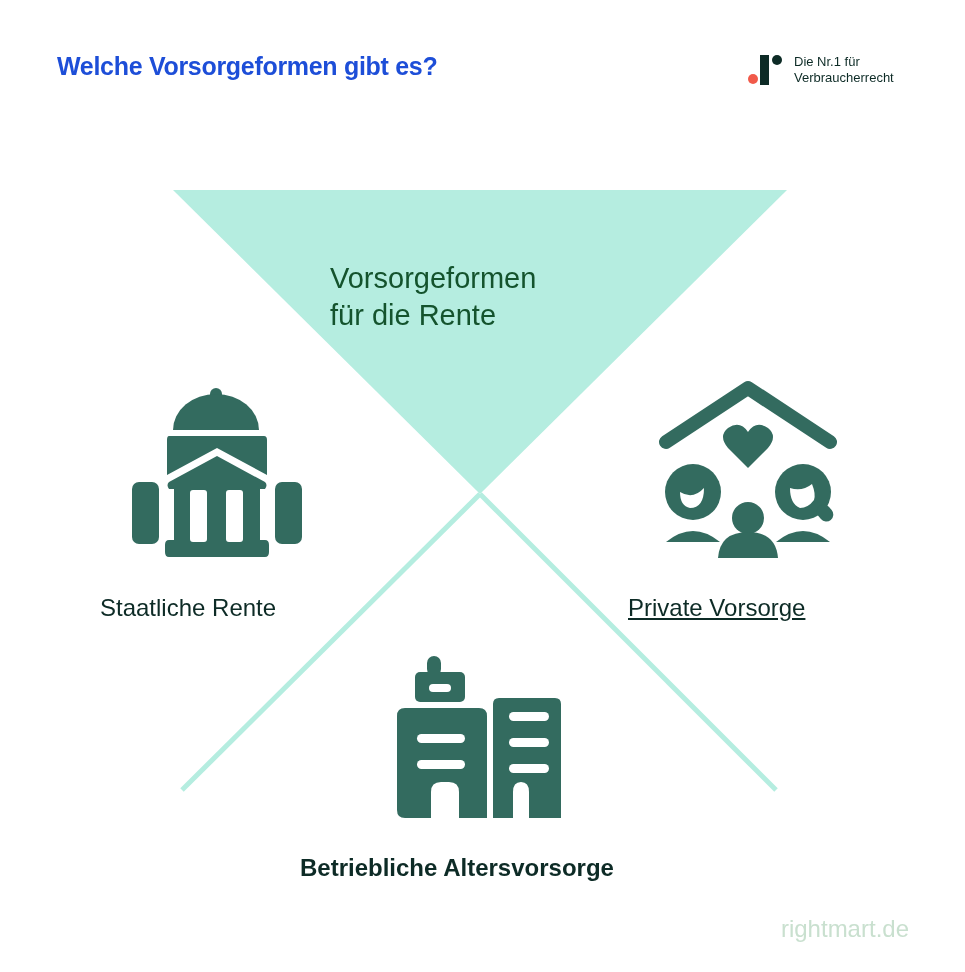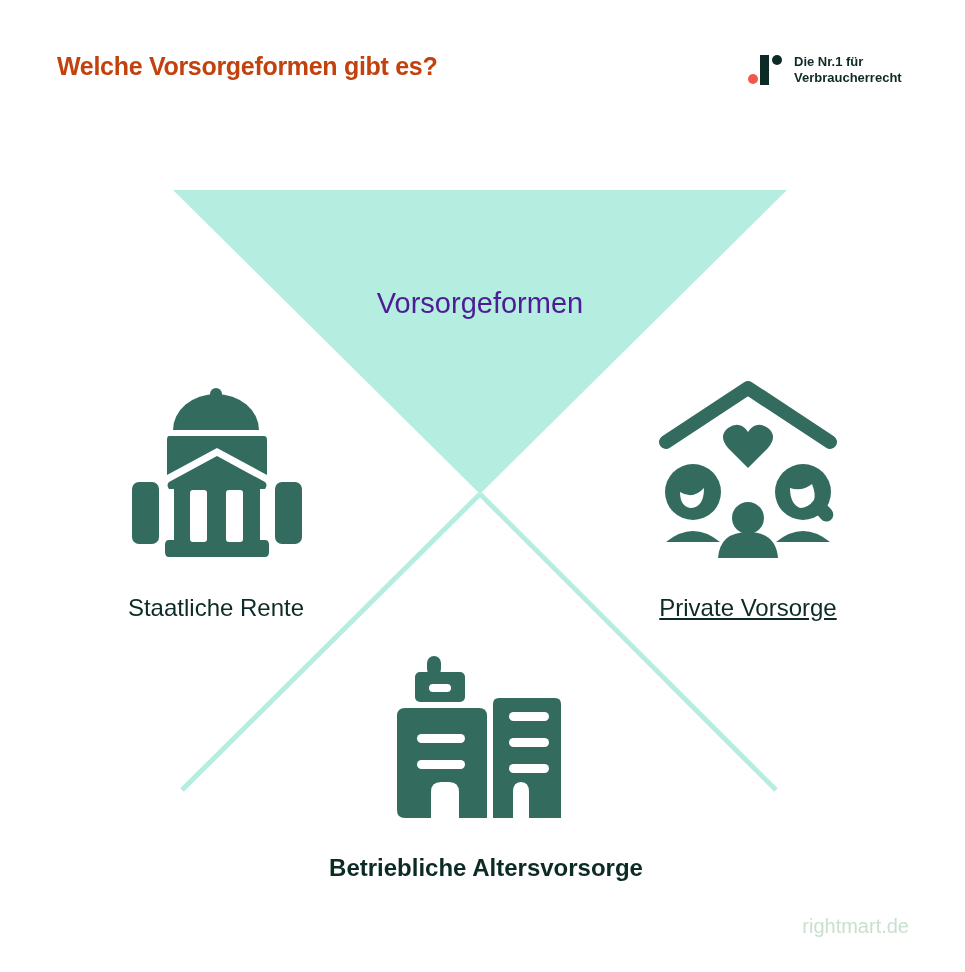--- a/index.html
+++ b/index.html
@@ -1,25 +1,25 @@
 <!DOCTYPE html>
 <html><head>
 <meta charset="utf-8">
 <style>
   html,body{margin:0;padding:0;background:#ffffff;}
   body{width:965px;height:972px;position:relative;overflow:hidden;font-family:"Liberation Sans","DejaVu Sans",sans-serif;color:#0d2b26;}
-  .title{position:absolute;left:57px;top:52px;font-size:25px;font-weight:700;letter-spacing:-0.3px;color:#c2410c;}
+  .title{position:absolute;left:57px;top:52px;font-size:25px;font-weight:700;letter-spacing:-0.3px;color:#1d4ed8;}
   .logo{position:absolute;left:746px;top:52px;width:180px;height:36px;}
   .logo-mark{position:absolute;left:0;top:0;width:40px;height:36px;}
-  .logo-text{position:absolute;left:48px;top:2px;font-size:13px;font-weight:700;line-height:16px;color:#0d2b26;}
+  .logo-text{position:absolute;left:48px;top:2px;font-size:13px;font-weight:400;line-height:16px;color:#0d2b26;}
   .diagram{position:absolute;left:0;top:0;width:965px;height:972px;}
-  .center-label{position:absolute;left:330px;top:260px;width:300px;text-align:center;font-size:29px;line-height:37px;color:#4c1d95;margin-top:25px;}
+  .center-label{position:absolute;left:330px;top:260px;width:300px;font-size:29px;line-height:37px;color:#14532d;}
   .icon{position:absolute;}
-  .label{position:absolute;font-size:24px;color:#0d2b26;text-align:center;white-space:nowrap;}
-  .footer{position:absolute;right:56px;top:915px;font-size:20px;color:#c9e0cf;}
+  .label{position:absolute;font-size:24px;color:#0d2b26;text-align:left;white-space:nowrap;}
+  .footer{position:absolute;right:56px;top:915px;font-size:24px;color:#c9e0cf;}
 </style>
 </head>
 <body>
 
 <div class="title">Welche Vorsorgeformen gibt es?</div>
 
 <div class="logo">
   <svg class="logo-mark" viewBox="0 0 40 36">
     <circle cx="7" cy="27" r="5" fill="#f15a4a"></circle>
     <rect x="14" y="3" width="9" height="30" fill="#0d2b26"></rect>
@@ -32,20 +32,21 @@
 </div>
 
 <svg class="diagram" viewBox="0 0 965 972">
   <polygon points="173,190 787,190 480,494" fill="#b5ede0"></polygon>
   <line x1="480" y1="494" x2="182" y2="790" stroke="#b5ede0" stroke-width="5"></line>
   <line x1="480" y1="494" x2="776" y2="790" stroke="#b5ede0" stroke-width="5"></line>
 </svg>
 
 <div class="center-label">
   <div>Vorsorgeformen</div>
+  <div>für die Rente</div>
 </div>
 
 <svg class="icon" style="left:131px;top:388px;width:172px;height:172px;" viewBox="0 0 172 172">
   <g fill="#336b5f">
     <rect x="79" y="0" width="12" height="16" rx="6"></rect>
     <path d="M42 42 A43 36 0 0 1 128 42 Z"></path>
     <path d="M38 48 H133 Q136 48 136 52 V87 L86 60 L36 87 V52 Q36 48 38 48 Z"></path>
     <rect x="1" y="94" width="27" height="62" rx="7"></rect>
     <rect x="144" y="94" width="27" height="62" rx="7"></rect>
     <path d="M86 68 L134 94 Q137 97 134 101 H129 V152 H134 Q138 152 138 157 V164 Q138 169 134 169 H38 Q34 169 34 164 V157 Q34 152 38 152 H43 V101 H38 Q35 97 38 94 Z"></path>

